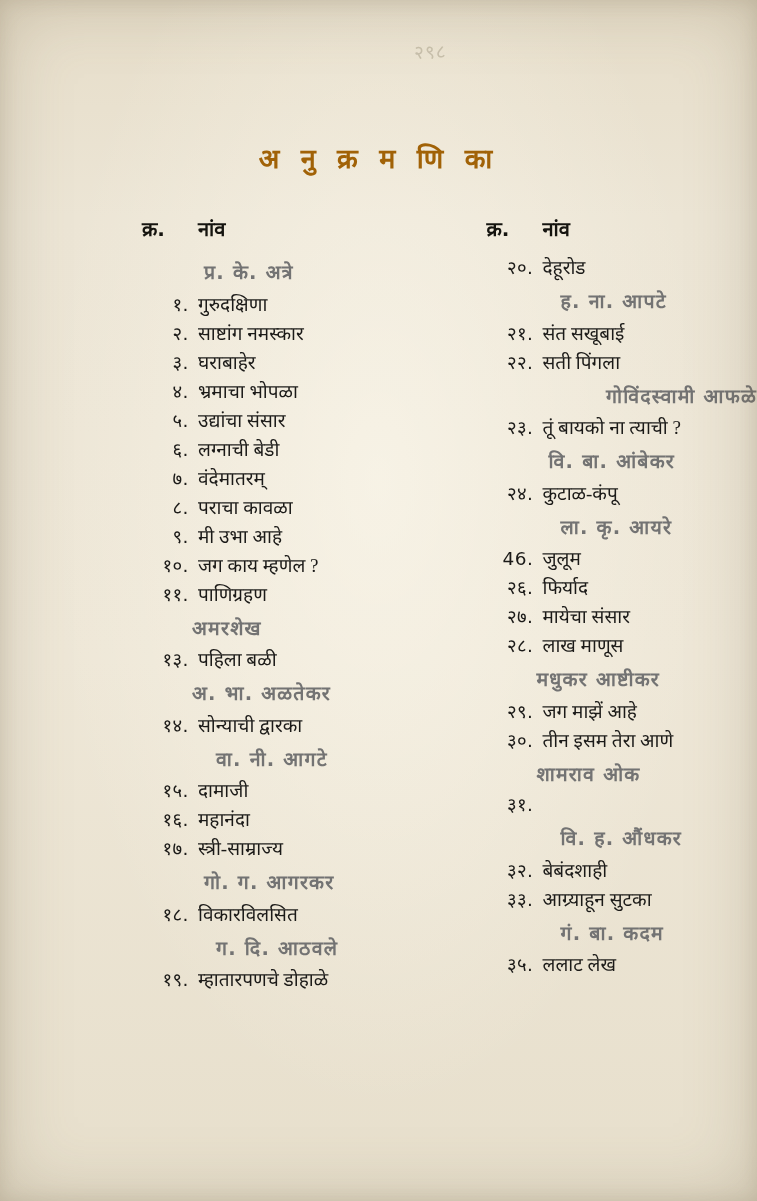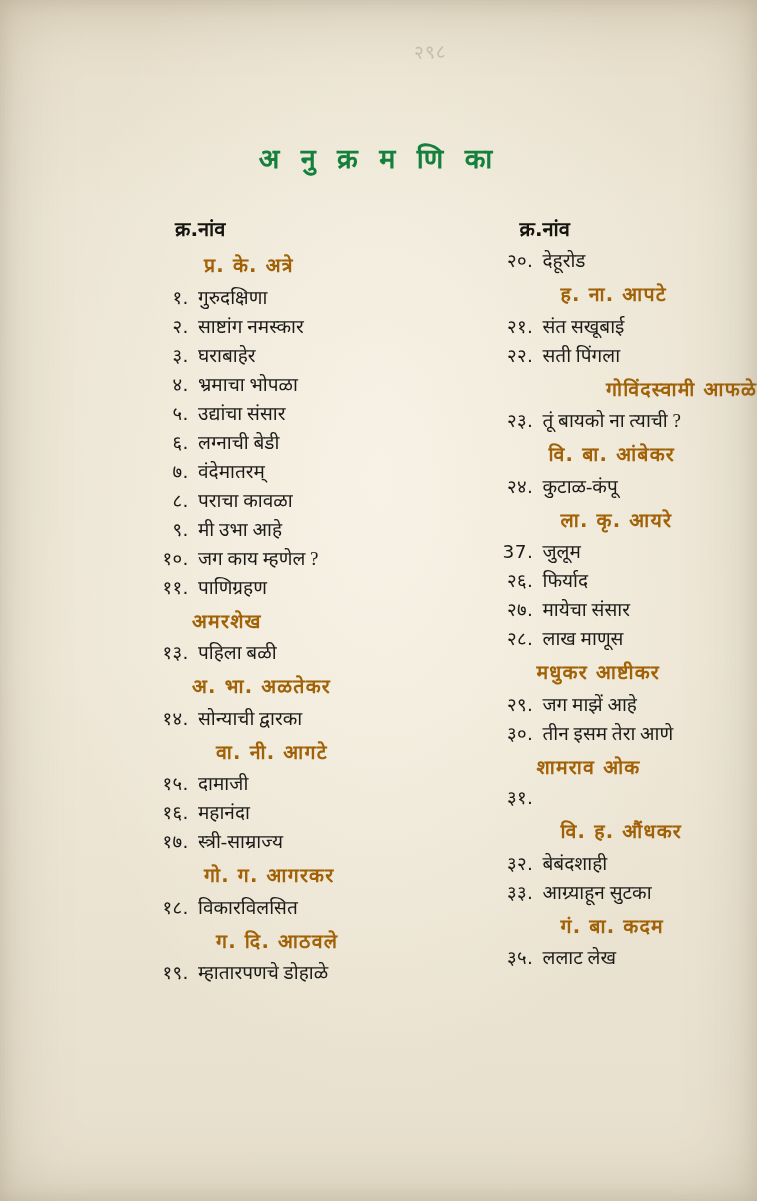--- a/index.html
+++ b/index.html
@@ -50,44 +50,43 @@
 
   .title {
     position: absolute;
     top: 139px;
     left: 0;
     width: 757px;
     text-align: center;
     font-size: 27px;
     font-weight: bold;
     letter-spacing: 6px;
-    color: #15803d;
+    color: #a16207;
   }
 
   .columns {
     position: absolute;
     top: 215px;
     left: 0;
     width: 757px;
     display: flex;
   }
   .col {
     width: 50%;
     box-sizing: border-box;
   }
   .col-left  { padding-left: 142px; }
   .col-right { padding-left: 108px; }
 
   .colhead {
     display: flex;
     font-size: 20px;
     font-weight: bold;
-    margin-bottom: 9px;
+    margin-bottom: 16px;
     color: #15140f;
-    text-align: right;
   }
   .colhead .num { width: 56px; }
   .colhead .nm  { }
 
   .entry {
     display: flex;
     align-items: baseline;
     font-size: 19px;
     line-height: 1.0;
     margin-bottom: 9.5px;
@@ -106,21 +105,21 @@
     white-space: nowrap;
     font-family: Liberation Serif, serif;
   }
 
   .author {
     font-weight: bold;
     font-size: 19.5px;
     margin-bottom: 9.5px;
     margin-top: 2px;
     letter-spacing: 1.2px;
-    color: #a16207;
+    color: #737373;
     padding-left: 56px;
     white-space: nowrap;
   }
   .author.indent-a { padding-left: 62px; }
   .author.indent-b { padding-left: 50px; }
   .author.indent-c { padding-left: 74px; }
   .author.indent-d { padding-left: 40px; text-align: right; }
 </style>
 </head>
 <body>
@@ -243,21 +242,21 @@
             <span class="num">२३.</span>
             <span class="nm">तूं बायको ना त्याची ?</span>
           </div>
           <div class="author indent-a">वि. बा. आंबेकर</div>
           <div class="entry">
             <span class="num">२४.</span>
             <span class="nm">कुटाळ-कंपू</span>
           </div>
           <div class="author indent-c">ला. कृ. आयरे</div>
           <div class="entry">
-            <span class="num">37.</span>
+            <span class="num">46.</span>
             <span class="nm">जुलूम</span>
           </div>
           <div class="entry">
             <span class="num">२६.</span>
             <span class="nm">फिर्याद</span>
           </div>
           <div class="entry">
             <span class="num">२७.</span>
             <span class="nm">मायेचा संसार</span>
           </div>

